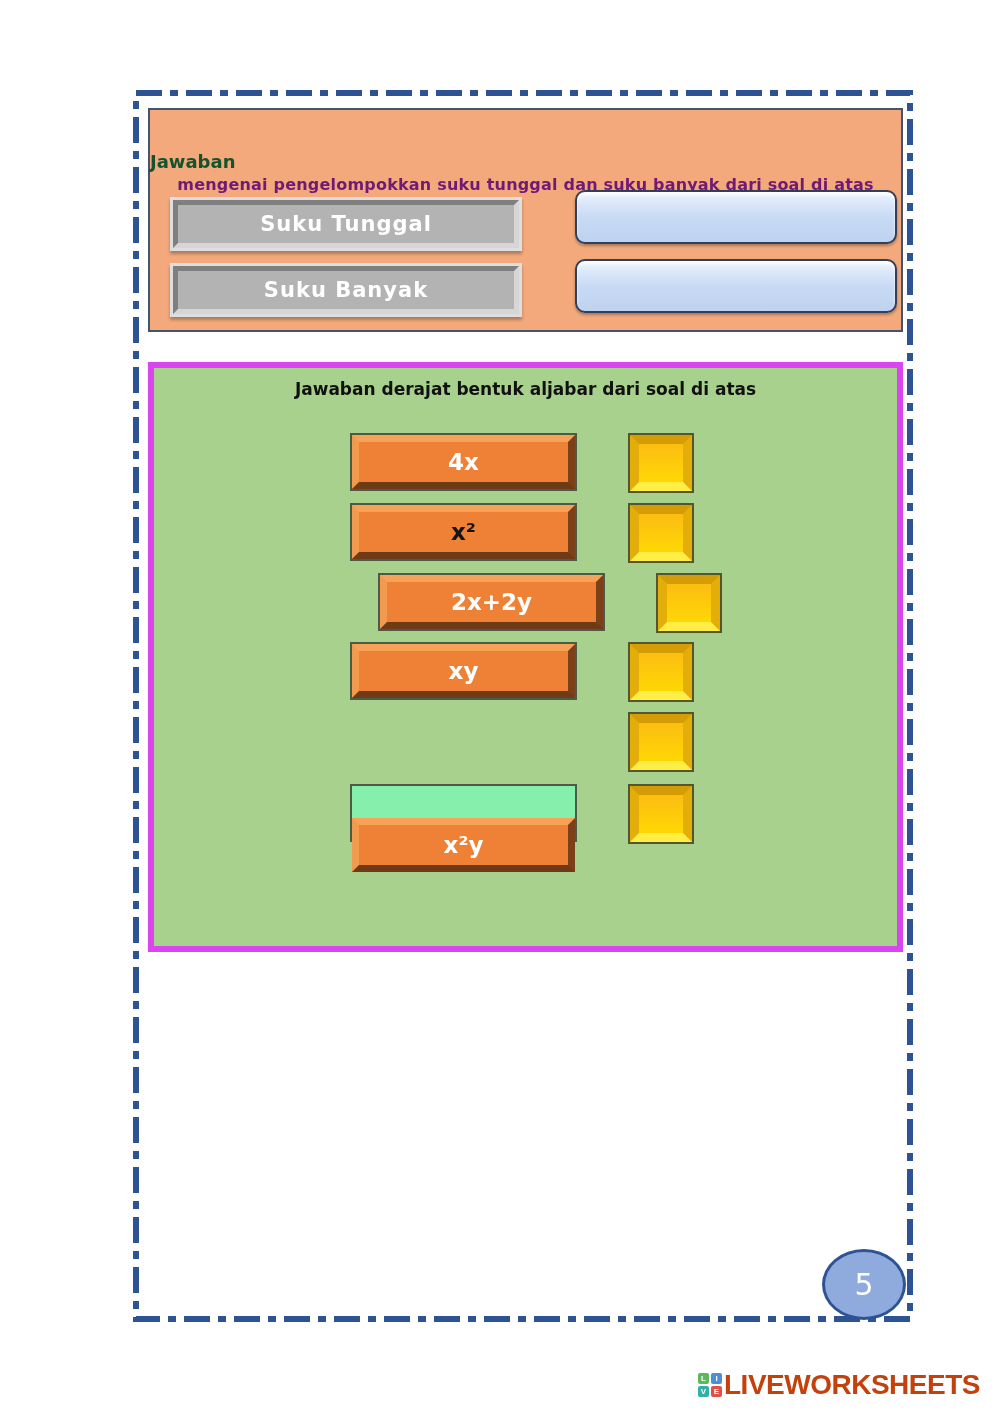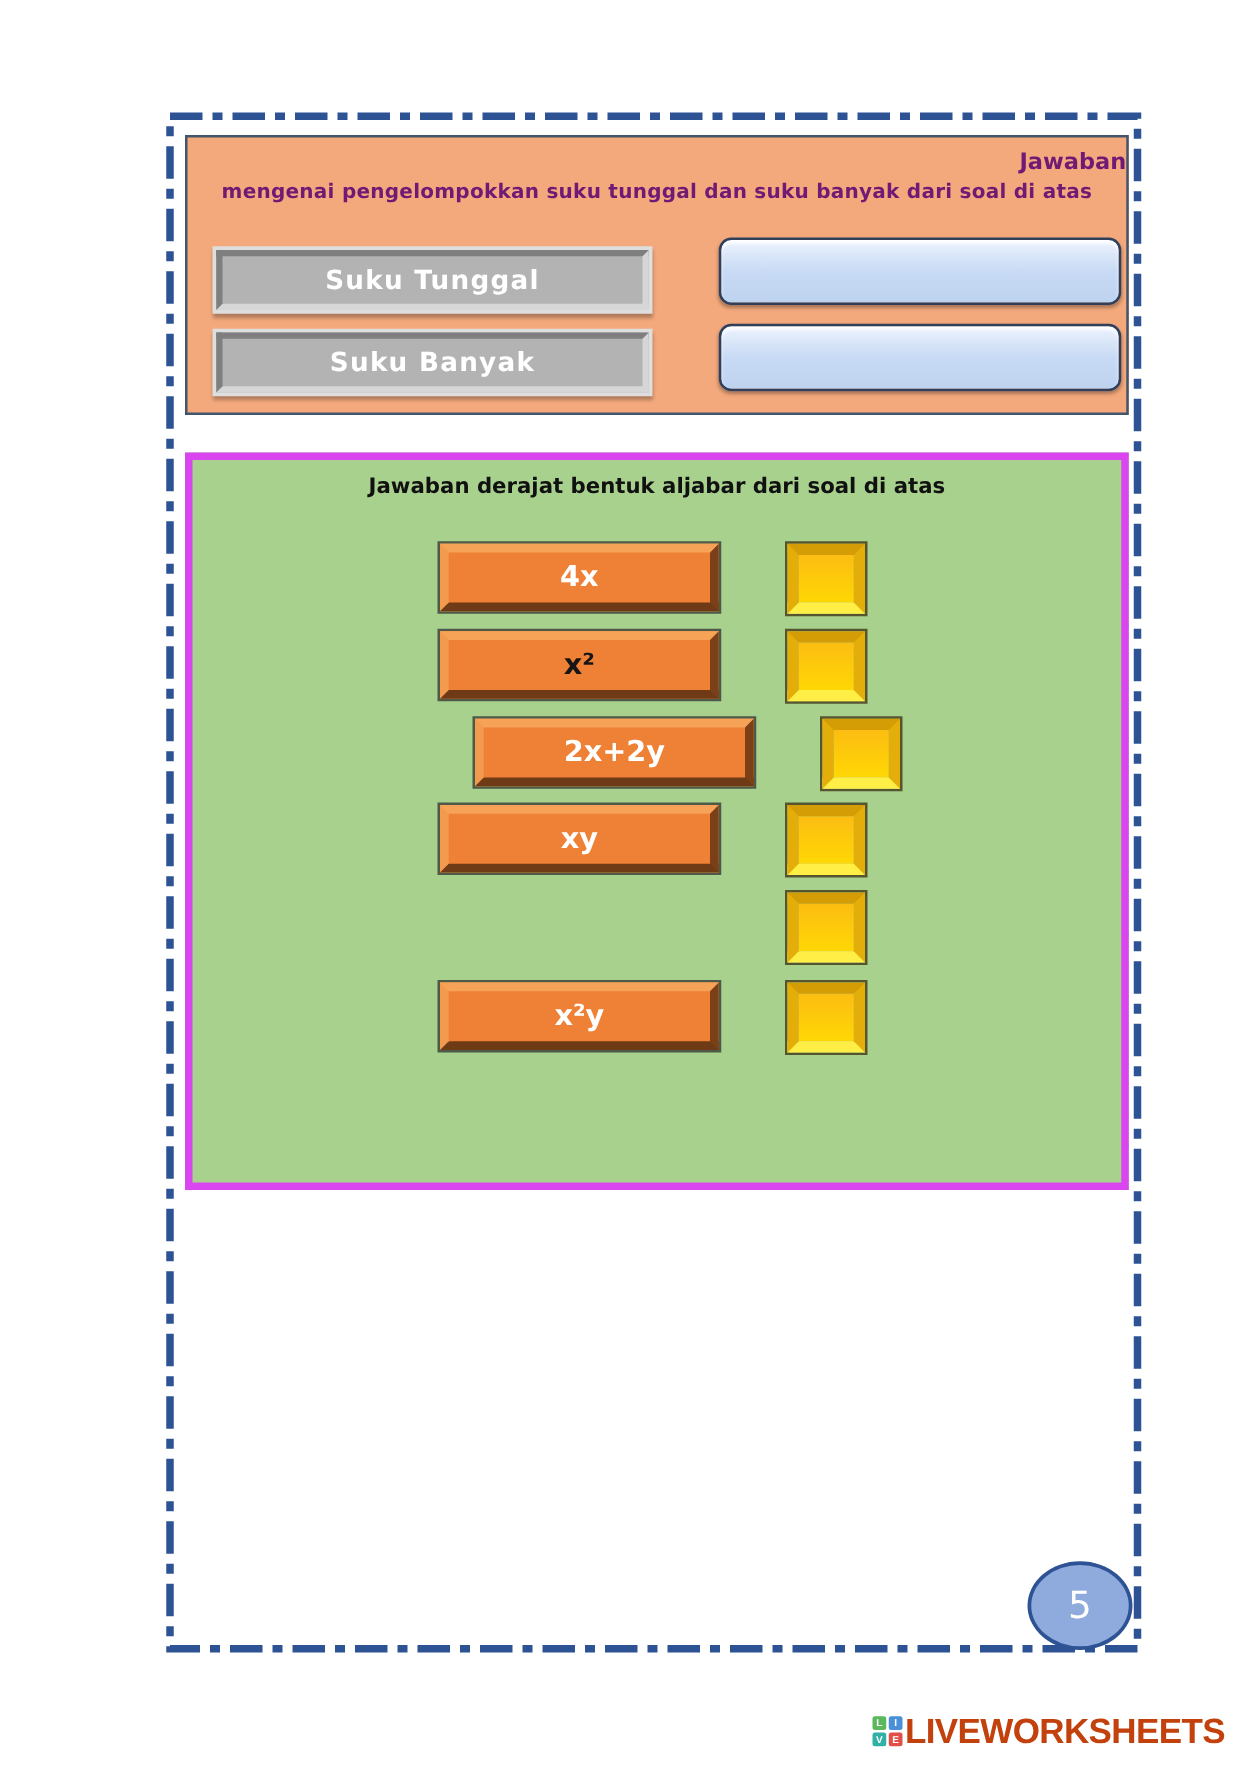--- a/index.html
+++ b/index.html
@@ -8,21 +8,21 @@
     position:relative; width:1000px; height:1413px; background:#ffffff;
     overflow:hidden; margin:0 auto;
   }
   .border-svg { position:absolute; left:0; top:0; z-index:1; }
 
   
   .orange-panel {
     position:absolute; left:148px; top:108px; width:755px; height:224px;
     background:#f3a97c; border:2px solid #44546a; z-index:2;
   }
-  .op-title { text-align:right; padding-top:9px; font-size:18px; font-weight:bold; color:#701a75; }
+  .op-title { text-align:left; padding-top:9px; font-size:18px; font-weight:bold; color:#14532d;margin-top:32px; }
   .op-subtitle { text-align:center; margin-top:3px; font-size:16px; font-weight:bold; color:#701a75; letter-spacing:0.2px; }
 
   .gray-btn {
     position:absolute; width:352px; height:54px; background:#dedede; padding:3px;
     box-shadow:0 3px 3px rgba(0,0,0,0.28); cursor:pointer;
   }
   .gray-btn-inner {
     width:100%; height:100%; background:#b3b3b3;
     border:5px solid; border-color:#7f7f7f #d6d6d6 #d6d6d6 #7f7f7f;
     display:flex; align-items:center; justify-content:center;
@@ -162,21 +162,21 @@
     </div>
 
     <div class="answer-row row-4">
       <div class="yellow-box">
           <div class="yellow-box-inner"></div>
         </div>
     </div>
 
     <div class="answer-row row-5">
       <div class="orange-btn">
-        <div class="orange-btn-inner" style="color: rgb(255, 255, 255);">x²y</div>
+        <div class="orange-btn-inner" style="color: rgb(255, 255, 255); margin-top: 32px;">x²y</div>
       </div>
       <div class="yellow-box">
           <div class="yellow-box-inner"></div>
         </div>
     </div>
   </div>
 
   <div class="page-num">
     <span>5</span>
   </div>

